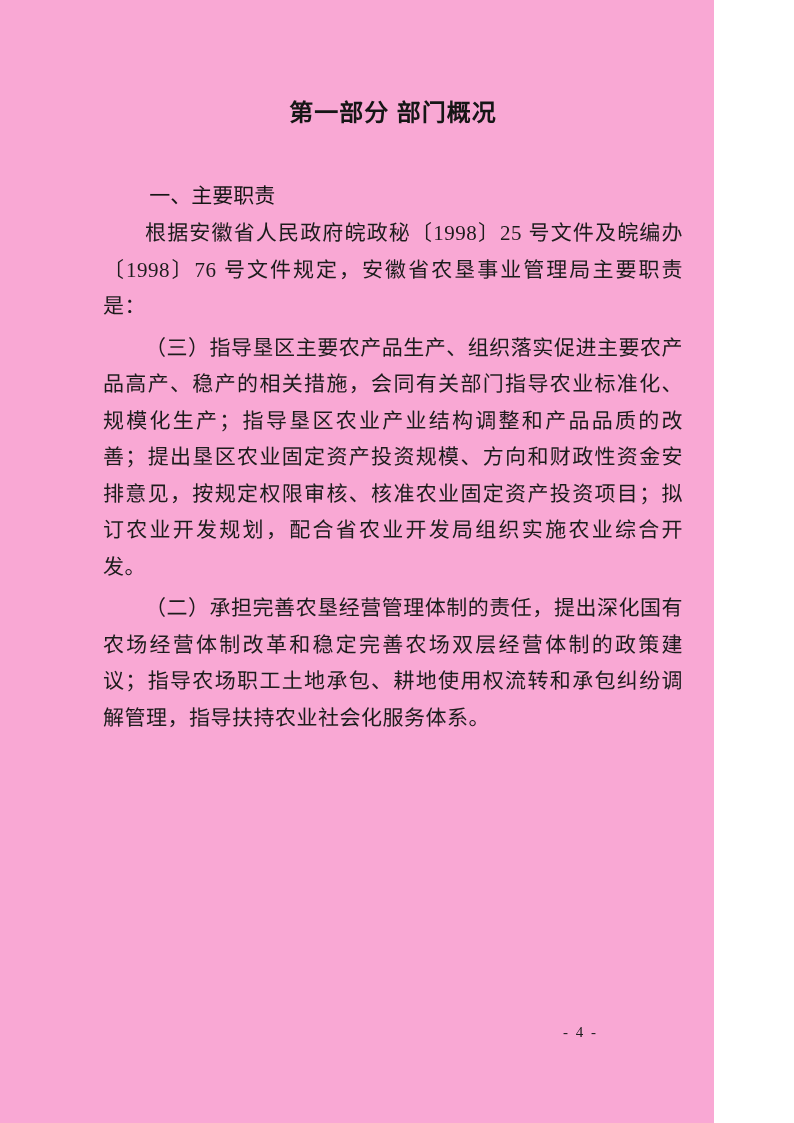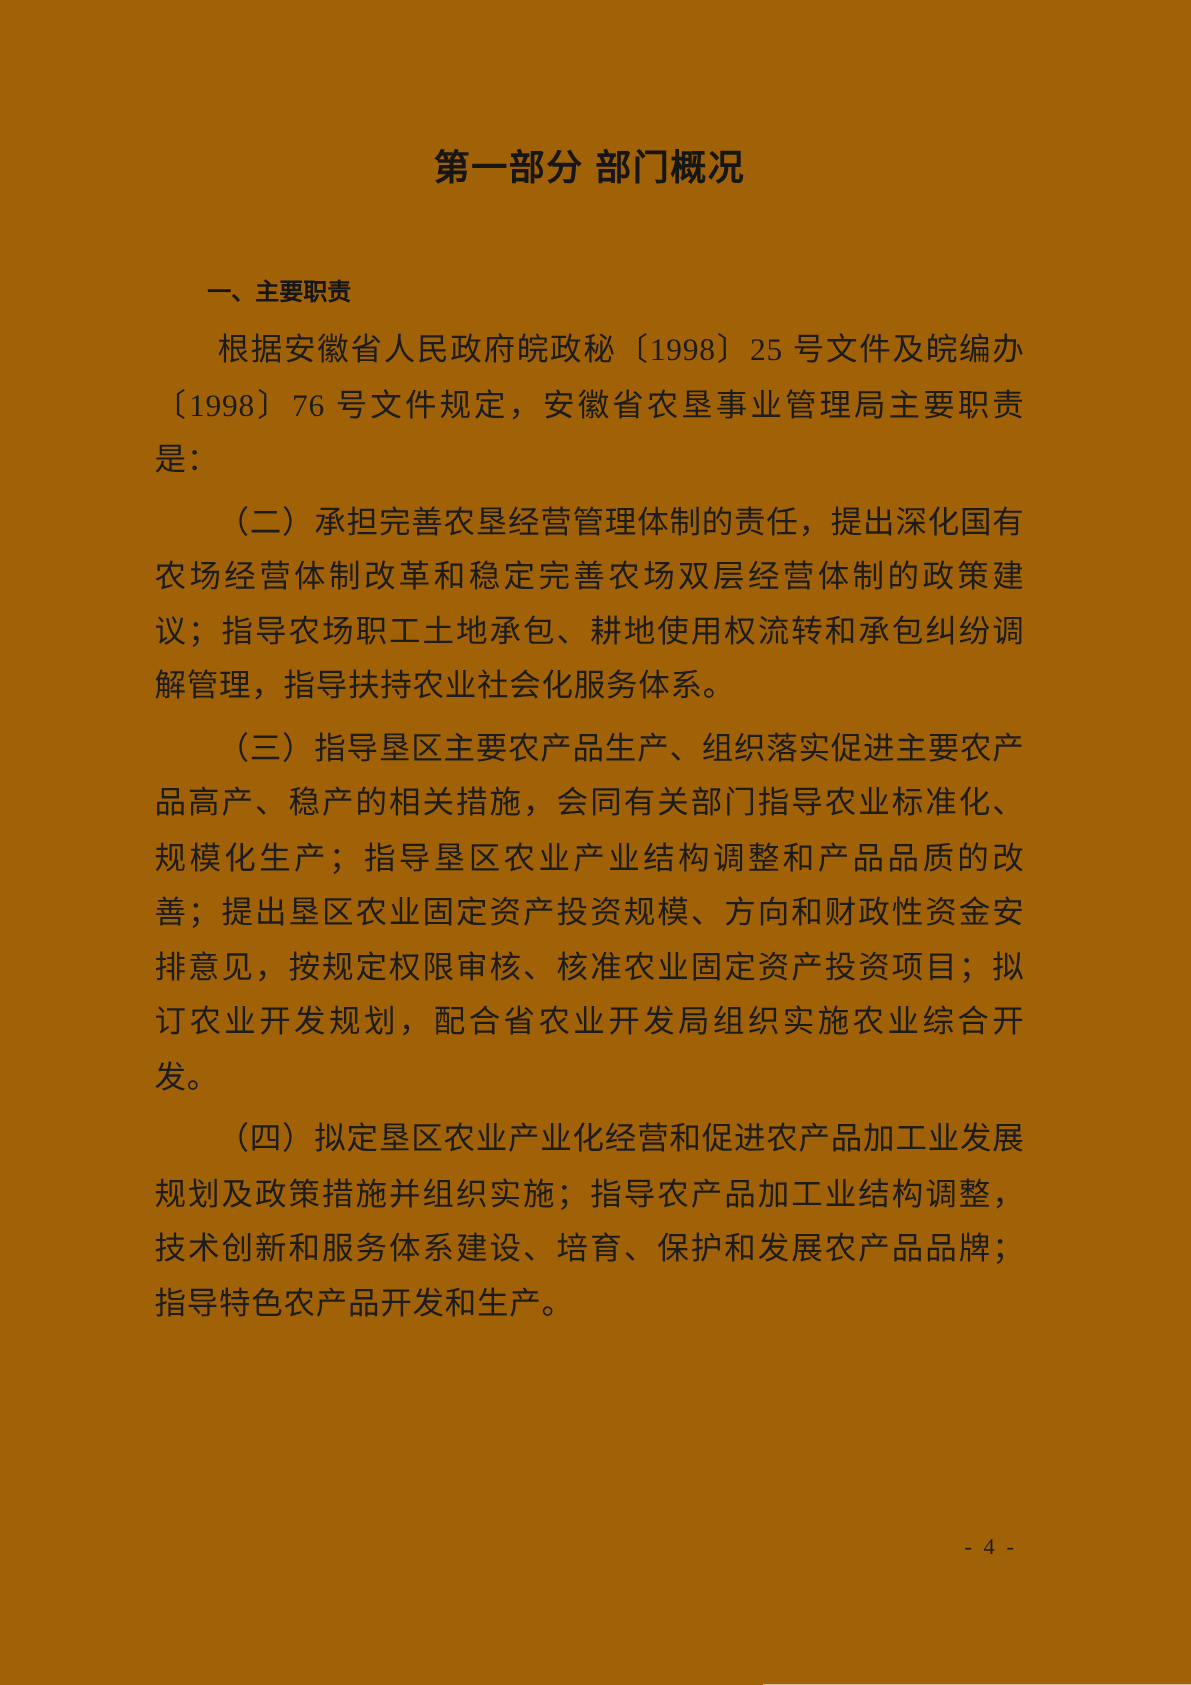--- a/index.html
+++ b/index.html
@@ -2,23 +2,23 @@
 <html lang="zh-CN"><head>
 <meta charset="utf-8">
 <style>
   html, body {
     margin: 0;
     padding: 0;
     background: #ffffff;
   }
   .page {
     position: relative;
-    width: 794px;
+    width: 714px;
     height: 1123px;
-    background: #a16207;
+    background: #f9a8d4;
     overflow: hidden;
     color: #1c1c1c;
     box-sizing: border-box;
   }
   .content {
     position: absolute;
     left: 103px;
     top: 0;
     width: 580px;
   }
@@ -29,22 +29,22 @@
     font-weight: bold;
     font-size: 24px;
     line-height: 34px;
     letter-spacing: 1px;
     color: #161616;
   }
   .section-heading {
     margin: 52px 0 0 0;
     text-indent: 2.2em;
     font-family: "Liberation Sans", "DejaVu Sans", sans-serif;
-    font-weight: bold;
-    font-size: 16px;
+    font-weight: normal;
+    font-size: 21px;
     line-height: 28px;
     color: #161616;
   }
   .body-text p {
     margin: 0 0 5px 0;
     font-family: Liberation Serif, serif;
     font-size: 21px;
     line-height: 36.5px;
     text-align: justify;
     text-justify: inter-ideograph;
@@ -69,20 +69,19 @@
 <body>
 
 <div class="page">
   <div class="content">
     <h1 class="doc-title">第一部分 部门概况</h1>
 
     <h2 class="section-heading">一、主要职责</h2>
 
     <div class="body-text">
       <p>根据安徽省人民政府皖政秘〔1998〕25 号文件及皖编办〔1998〕76 号文件规定，安徽省农垦事业管理局主要职责是：</p>
+      <p>（三）指导垦区主要农产品生产、组织落实促进主要农产品高产、稳产的相关措施，会同有关部门指导农业标准化、规模化生产；指导垦区农业产业结构调整和产品品质的改善；提出垦区农业固定资产投资规模、方向和财政性资金安排意见，按规定权限审核、核准农业固定资产投资项目；拟订农业开发规划，配合省农业开发局组织实施农业综合开发。</p>
       <p>（二）承担完善农垦经营管理体制的责任，提出深化国有农场经营体制改革和稳定完善农场双层经营体制的政策建议；指导农场职工土地承包、耕地使用权流转和承包纠纷调解管理，指导扶持农业社会化服务体系。</p>
-      <p>（三）指导垦区主要农产品生产、组织落实促进主要农产品高产、稳产的相关措施，会同有关部门指导农业标准化、规模化生产；指导垦区农业产业结构调整和产品品质的改善；提出垦区农业固定资产投资规模、方向和财政性资金安排意见，按规定权限审核、核准农业固定资产投资项目；拟订农业开发规划，配合省农业开发局组织实施农业综合开发。</p>
-      <p>（四）拟定垦区农业产业化经营和促进农产品加工业发展规划及政策措施并组织实施；指导农产品加工业结构调整，技术创新和服务体系建设、培育、保护和发展农产品品牌；指导特色农产品开发和生产。</p>
     </div>
   </div>
 
   <div class="page-number">- 4 -</div>
 </div>
 
 </body></html>

